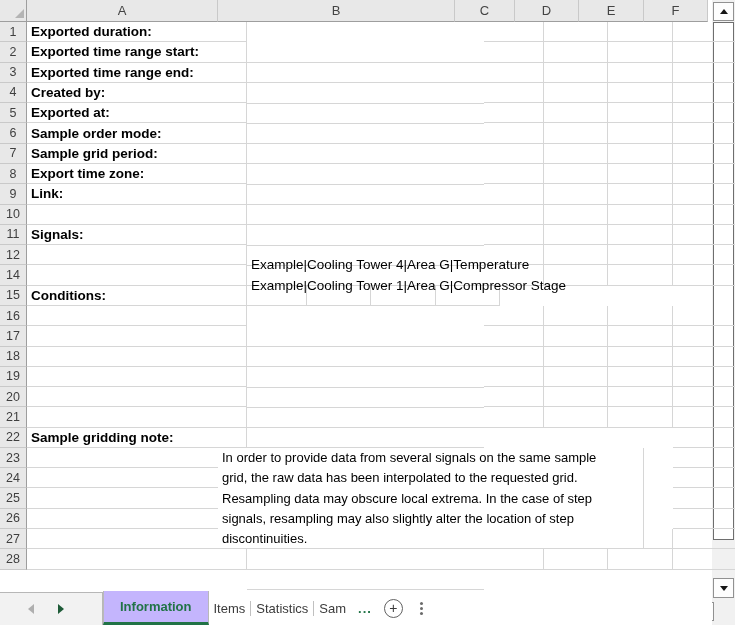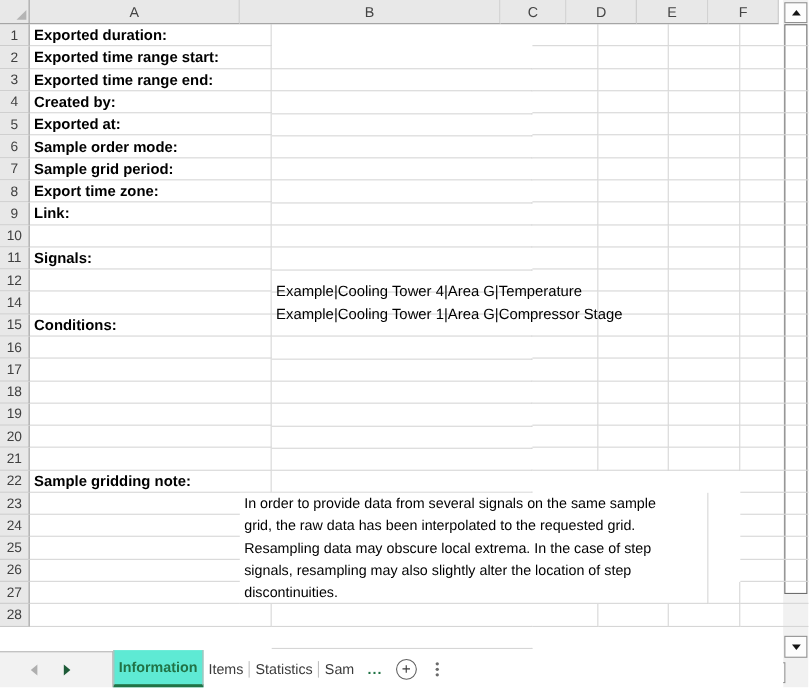--- a/index.html
+++ b/index.html
@@ -55,23 +55,23 @@
   .tabstrip{position:absolute;left:0;top:590px;width:712px;height:35px;background:#FFFFFF;z-index:2;}
   .navbox{position:absolute;left:0;top:2px;width:103px;height:33px;background:#F2F2F2;
     border-top:1px solid #B7B7B7;border-right:1px solid #B7B7B7;box-sizing:border-box;
     display:flex;align-items:center;}
   .tri-l{width:0;height:0;border-top:5px solid transparent;border-bottom:5px solid transparent;
     border-right:6px solid #AFAFAF;margin-left:28px;}
   .tri-r{width:0;height:0;border-top:5px solid transparent;border-bottom:5px solid transparent;
     border-left:6px solid #1E5B38;margin-left:24px;}
   .tabs{position:absolute;left:103px;top:1px;height:34px;display:flex;align-items:stretch;}
   .tab{display:flex;align-items:center;padding:0 5px;font-size:13px;color:#3b3b3b;cursor:pointer;}
-  .tab.active{background:#5eead4;border-left:1px solid #B9B9B9;border-right:1px solid #B9B9B9;
+  .tab.active{background:#c4b5fd;border-left:1px solid #B9B9B9;border-right:1px solid #B9B9B9;
     border-bottom:3px solid var(--accent,#217346);box-sizing:border-box;
-    color:var(--accent,#217346);font-weight:bold;padding:0 4px;}
+    color:var(--accent,#217346);font-weight:bold;padding:0 16px;}
   .tab.trunc{padding-right:4px;}
   .sep{width:1px;height:15px;background:#C0C0C0;align-self:center;}
   .more{color:var(--accent,#217346);font-weight:bold;letter-spacing:1px;margin:0 6px 0 8px;align-self:center;font-size:13px;}
   .plusbtn{width:19px;height:19px;border:1px solid #616161;border-radius:50%;box-sizing:border-box;
     align-self:center;margin-left:6px;display:flex;align-items:center;justify-content:center;
     color:#3a3a3a;font-size:14px;line-height:1;cursor:pointer;}
   .plusbtn::before{content:"+";}
   .dots{width:3px;height:3px;background:#6b6b6b;border-radius:50%;align-self:center;margin-left:17px;
     box-shadow:0 -5px 0 #6b6b6b,0 5px 0 #6b6b6b;}
   
@@ -220,21 +220,20 @@
         <div class="cell a"></div>
         <div class="cell b"></div>
         <div class="cell c"></div>
         <div class="cell d"></div>
         <div class="cell e"></div>
         <div class="cell f"></div>
       </div>
       <div class="row">
         <div class="rn">15</div>
         <div class="cell a">Conditions:</div>
-        <div class="cell b">Too Hot</div>
         <div class="cell c"></div>
         <div class="cell d"></div>
         <div class="cell e"></div>
         <div class="cell f"></div>
       </div>
       <div class="row">
         <div class="rn">16</div>
         <div class="cell a"></div>
         <div class="cell b">Days</div>
         <div class="cell c"></div>

